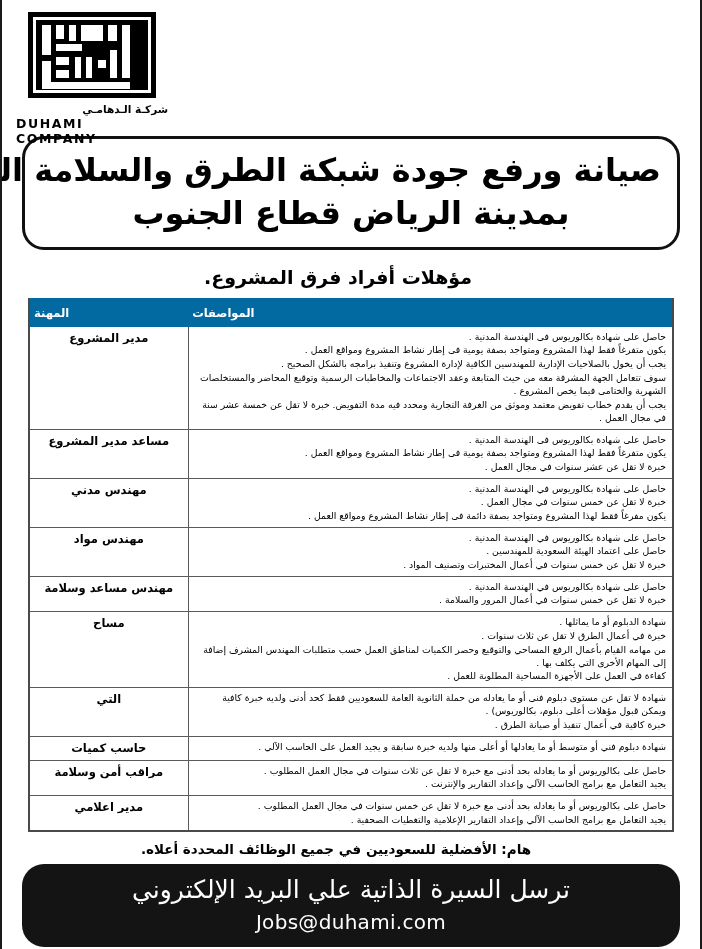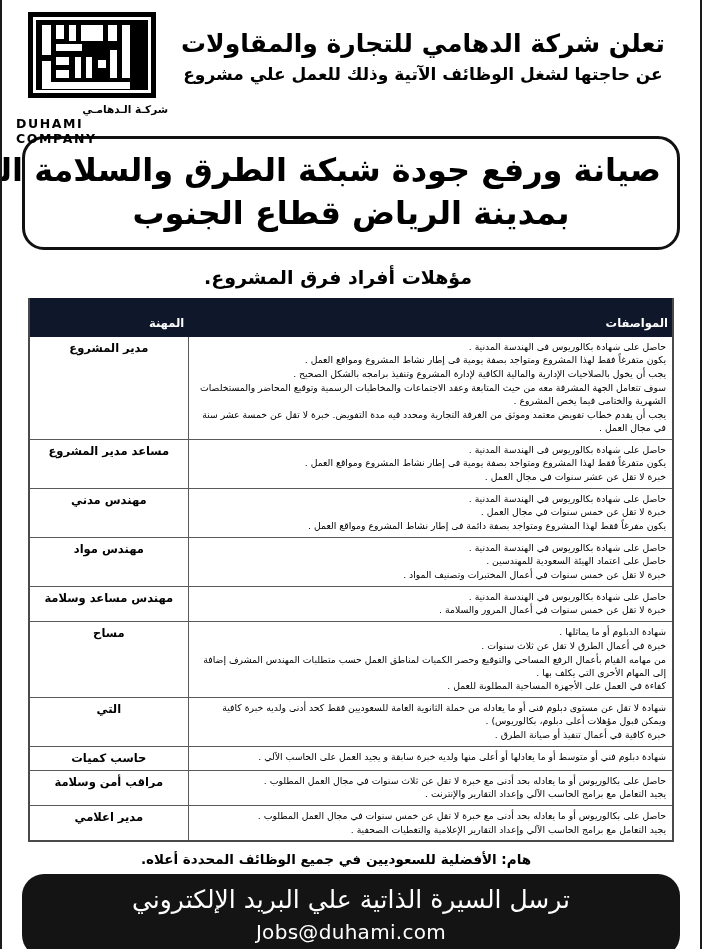--- a/index.html
+++ b/index.html
@@ -119,26 +119,26 @@
     border: 2px solid #4a4a4a;
     border-top: none;
     box-sizing: border-box;
   }
   table.jobs {
     width: 100%;
     border-collapse: collapse;
     table-layout: fixed;
   }
   table.jobs th {
-    background: #0f172a;
+    background: #0369a1;
     color: #ffffff;
     font-size: 11.5px;
     font-weight: bold;
-    padding: 18px 4px 7px 4px;
-    text-align: right;
+    padding: 8px 4px 7px 4px;
+    text-align: left;
     border: none;
   }
   th.col-spec { width: 76%; }
   th.col-job  { width: 24%; }
   table.jobs td {
     border-top: 1.5px solid #5a5a5a;
     border-left: 1.5px solid #5a5a5a;
     vertical-align: top;
     padding: 3px 6px 4px 6px;
   }
@@ -226,24 +226,20 @@
           <span class="lg" style="left:72px;top:5px;width:9px;height:16px;"></span>
           <span class="lg" style="left:74px;top:30px;width:7px;height:28px;"></span>
           <span class="lg" style="left:86px;top:5px;width:8px;height:53px;"></span>
           <span class="lg" style="left:6px;top:62px;width:88px;height:7px;"></span>
         </div>
       </div>
       <div class="logo-ar">شركـة الـدهامـي</div>
       <div class="logo-en">DUHAMI COMPANY</div>
     </div>
 
-    <div class="header-text">
-      <div class="headline-1">تعلن شركة الدهامي للتجارة والمقاولات</div>
-      <div class="headline-2">عن حاجتها لشغل الوظائف الآتية وذلك للعمل علي مشروع</div>
-    </div>
 
   </div>
 
   <div class="project-box">
     <div class="project-line">صيانة ورفع جودة شبكة الطرق والسلامة  المرورية</div>
     <div class="project-line">بمدينة الرياض قطاع الجنوب</div>
   </div>
 
   <div class="section-title">مؤهلات أفراد فرق المشروع.</div>
 
@@ -254,21 +250,21 @@
           <th class="col-spec">المواصفات</th>
           <th class="col-job">المهنة</th>
         </tr>
       </thead>
       <tbody id="jobs-body">
           <tr>
             <td class="job-spec">
               <ul>
                 <li>حاصل على شهادة بكالوريوس فى الهندسة المدنية</li>
                 <li>يكون متفرغاً فقط لهذا المشروع ومتواجد بصفة يومية فى إطار نشاط المشروع ومواقع العمل</li>
-                <li>يجب أن يخول بالصلاحيات الإدارية والمالية الكافية لإدارة المشروع وتنفيذ برامجه بالشكل الصحيح</li>
+                <li>يجب أن يخول بالصلاحيات الإدارية للمهندسين الكافية لإدارة المشروع وتنفيذ برامجه بالشكل الصحيح</li>
                 <li>سوف تتعامل الجهة المشرفة معه من حيث المتابعة وعقد الاجتماعات والمخاطبات الرسمية وتوقيع المحاضر والمستخلصات الشهرية والختامى فيما يخص المشروع</li>
                 <li>يجب أن يقدم خطاب تفويض معتمد وموثق من الغرفة التجارية ومحدد فيه مدة التفويض. خبرة لا تقل عن خمسة عشر سنة في مجال العمل</li>
               </ul>
             </td>
             <td class="job-name">مدير المشروع</td>
           </tr>
           <tr>
             <td class="job-spec">
               <ul>
                 <li>حاصل على شهادة بكالوريوس فى الهندسة المدنية</li>

